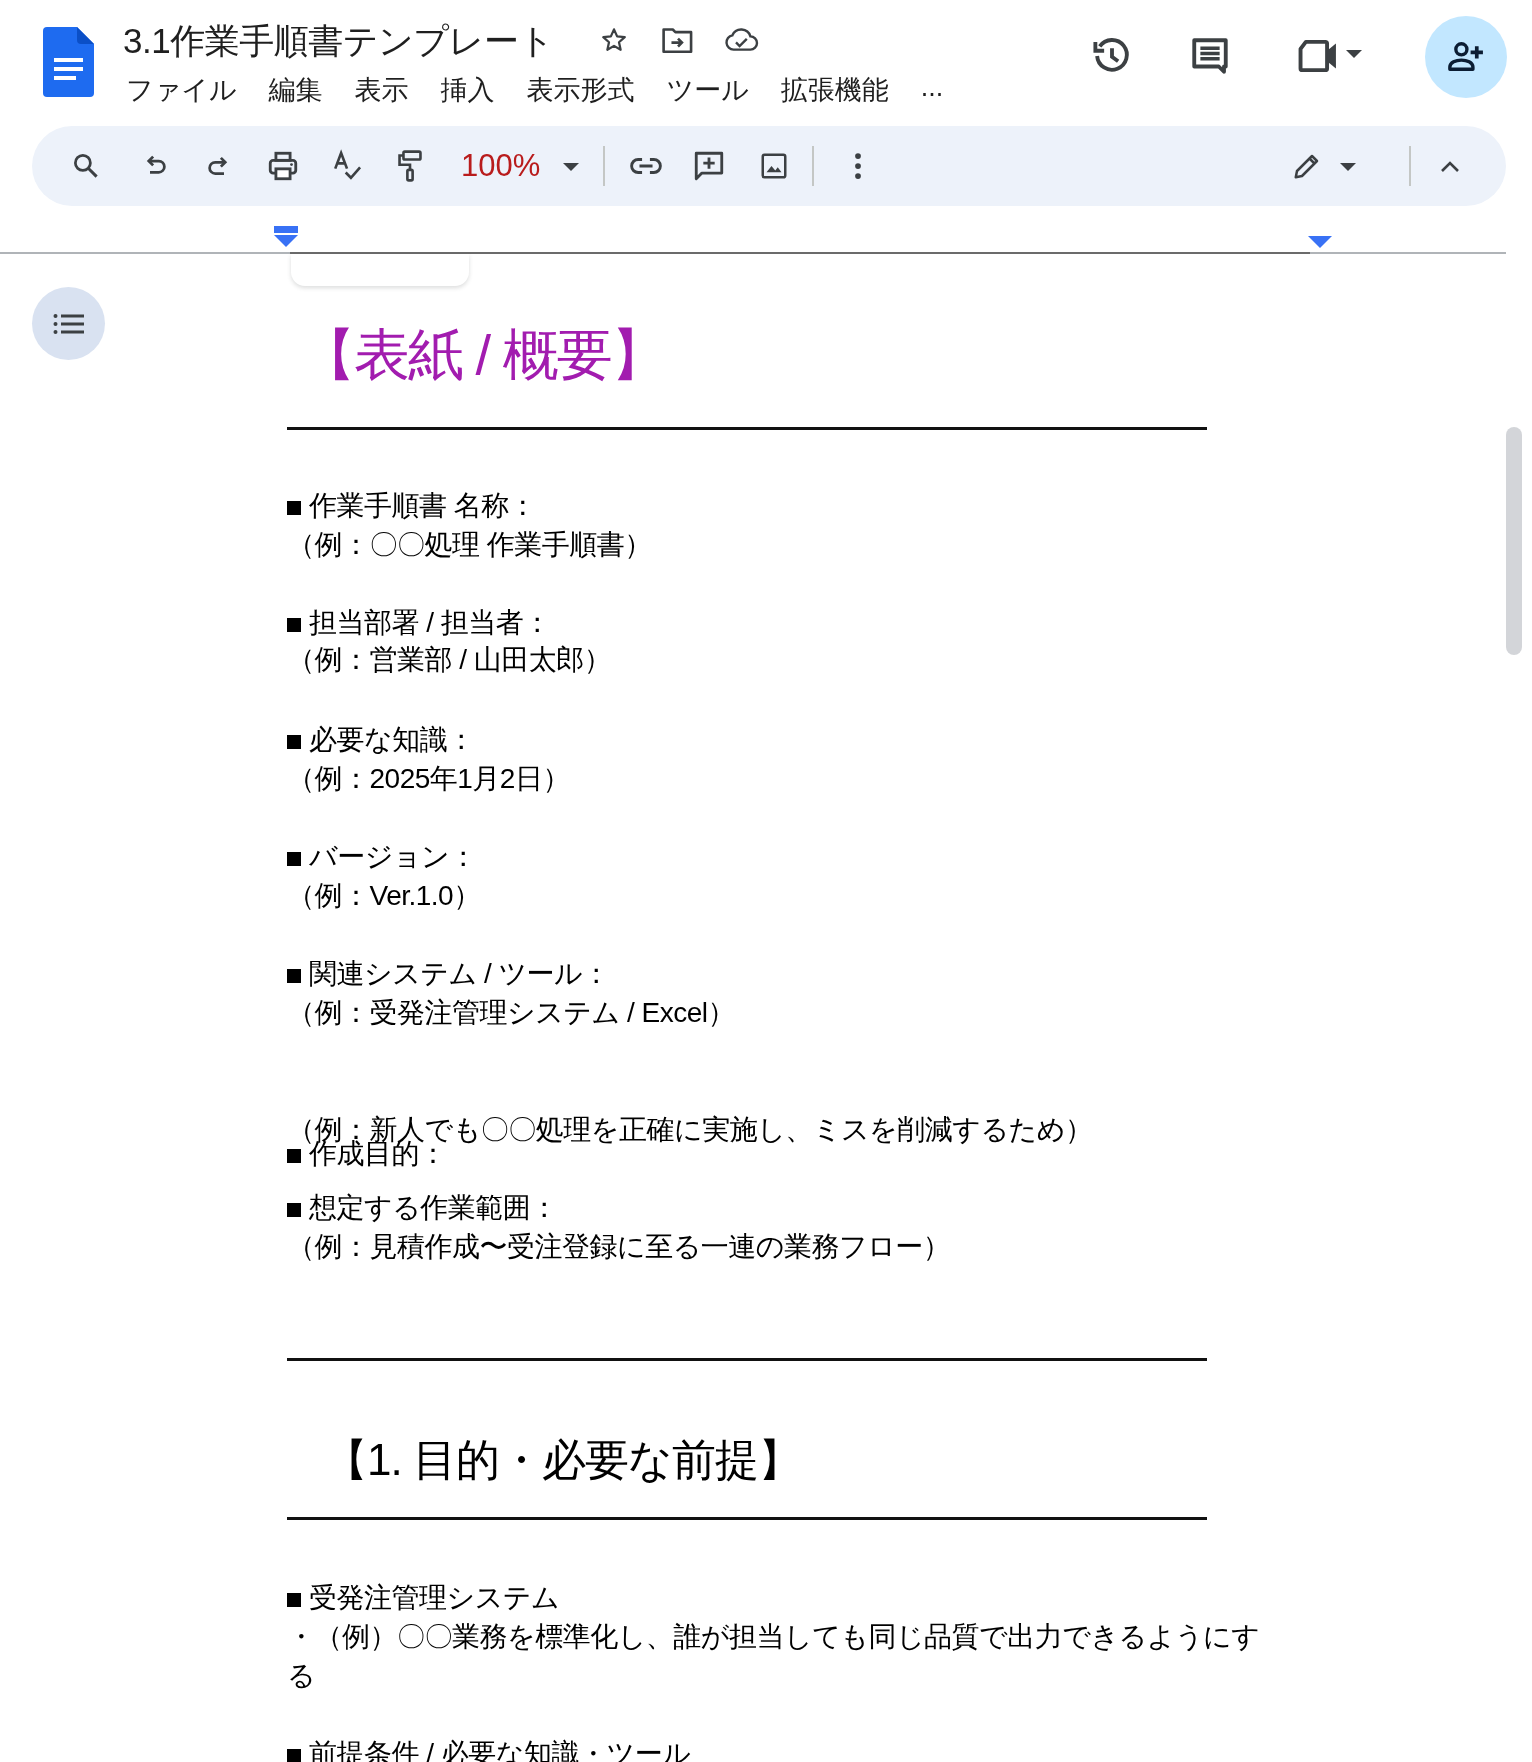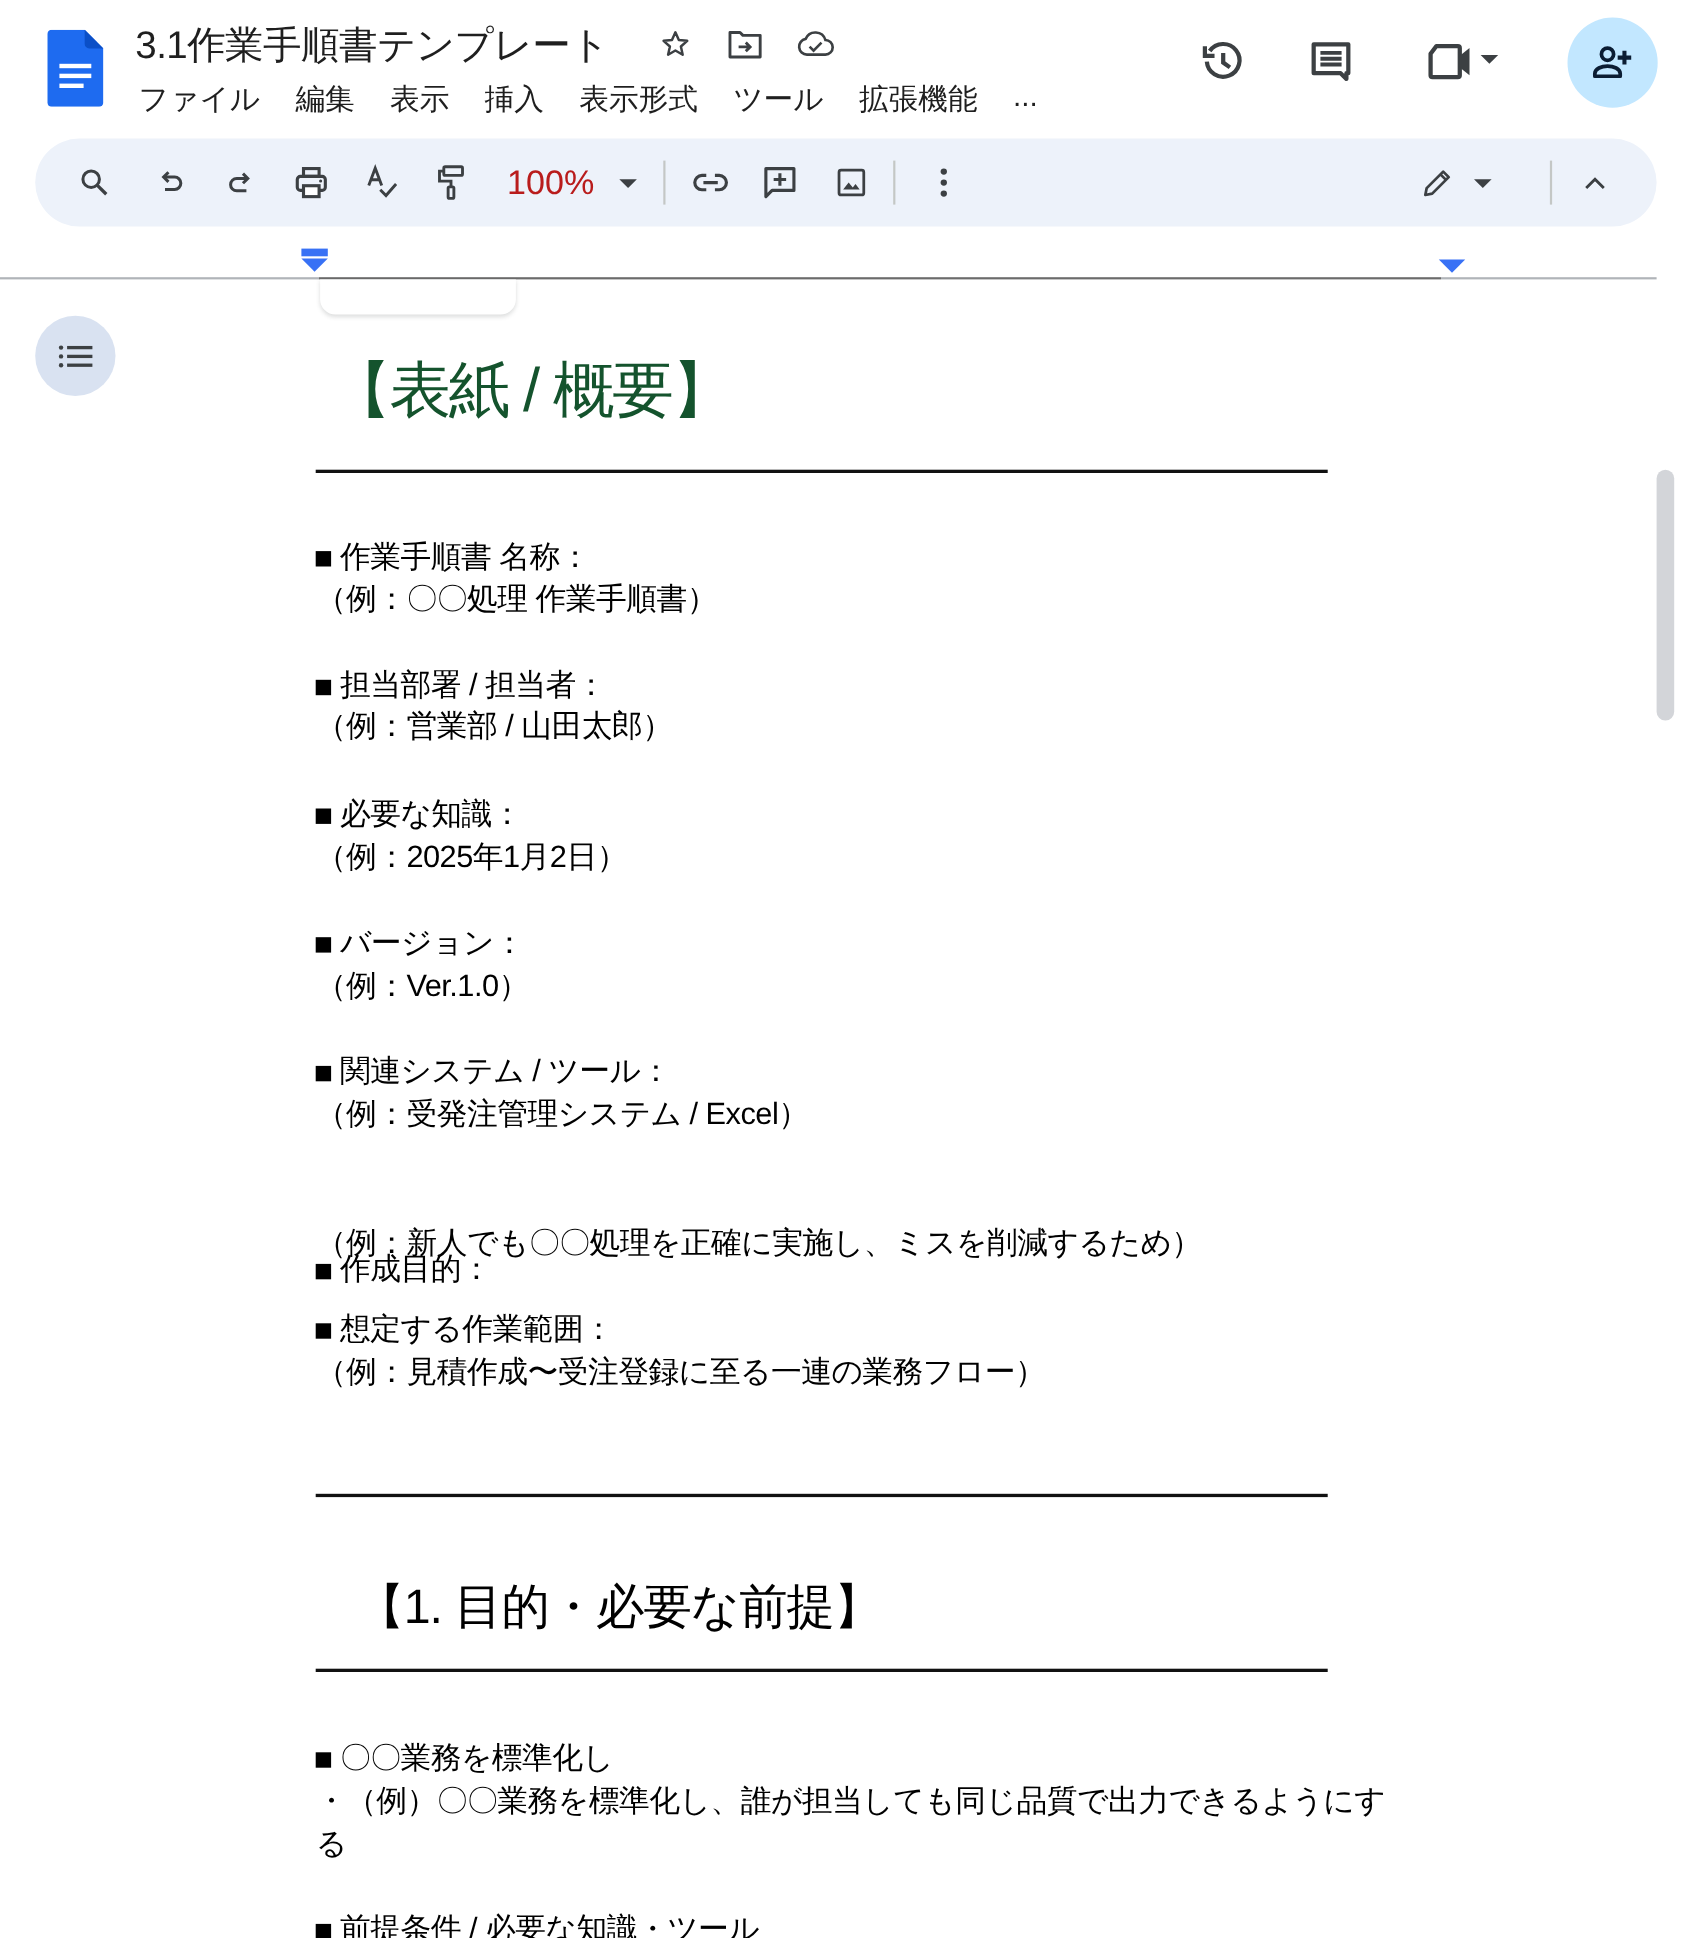--- a/index.html
+++ b/index.html
@@ -32,21 +32,21 @@
   .indent-marker-bar { left: 274px; top: 226px; width: 24px; height: 7px; background: #3871f5; }
   .indent-marker-tri { left: 274px; top: 235px; width: 0; height: 0; border-left: 12px solid transparent; border-right: 12px solid transparent; border-top: 12px solid #3871f5; }
   .right-marker-tri { left: 1308px; top: 236px; width: 0; height: 0; border-left: 12px solid transparent; border-right: 12px solid transparent; border-top: 12px solid #3871f5; }
 
   .popup-card { left: 291px; top: 254px; width: 178px; height: 32px; background: #fff; border-radius: 0 0 14px 14px; box-shadow: 0 2px 4px rgba(60,64,67,0.18); }
 
   .outline-btn { left: 32px; top: 287px; width: 73px; height: 73px; border-radius: 50%; background: #d9e2f1; display: flex; align-items: center; justify-content: center; cursor: pointer; }
 
   
   .scrollbar-thumb { left: 1506px; top: 427px; width: 16px; height: 228px; border-radius: 8px; background: #d3d5d9; }
-  .h1 { position: absolute; left: 300px; font-size: 56px; color: #14532d; letter-spacing: -2px; white-space: nowrap; }
+  .h1 { position: absolute; left: 300px; font-size: 56px; color: #a21caf; letter-spacing: -2px; white-space: nowrap; }
   .h2 { position: absolute; left: 300px; font-size: 44px; color: #000; letter-spacing: -1px; white-space: nowrap; }
   .rule { position: absolute; left: 287px; width: 920px; height: 3px; background: #111; }
   .line { position: absolute; left: 287px; font-size: 28px; line-height: 39px; color: #000; white-space: nowrap; letter-spacing: -0.5px; }
   .bullet-sq { display: inline-block; width: 14px; height: 14px; background: #000; margin-right: 8px; vertical-align: 0px; }
 </style>
 </head>
 <body>
 
 <div class="abs doc-logo">
   <svg width="51" height="70" viewBox="0 0 51 70">
@@ -247,18 +247,18 @@
   <div class="line" style="top:1110px;">（例：新人でも〇〇処理を正確に実施し、ミスを削減するため）</div>
 
   <div class="line" style="top:1188px;"><span class="bullet-sq"></span><span>想定する作業範囲：</span></div>
   <div class="line" style="top:1227px;">（例：見積作成〜受注登録に至る一連の業務フロー）</div>
 
   <div class="rule" style="top:1358px;"></div>
 
   <div class="h2" style="top:1431px;margin-left:24px;">【1. 目的・必要な前提】</div>
   <div class="rule" style="top:1517px;"></div>
 
-  <div class="line" style="top:1578px;"><span class="bullet-sq"></span><span>〇〇業務を標準化し</span></div>
+  <div class="line" style="top:1578px;"><span class="bullet-sq"></span><span>受発注管理システム</span></div>
   <div class="line" style="top:1617px;">・（例）〇〇業務を標準化し、誰が担当しても同じ品質で出力できるようにす</div>
   <div class="line" style="top:1656px;">る</div>
 
   <div class="line" style="top:1734px;"><span class="bullet-sq"></span><span>前提条件 / 必要な知識・ツール</span></div>
 </div>
 
 </body></html>

